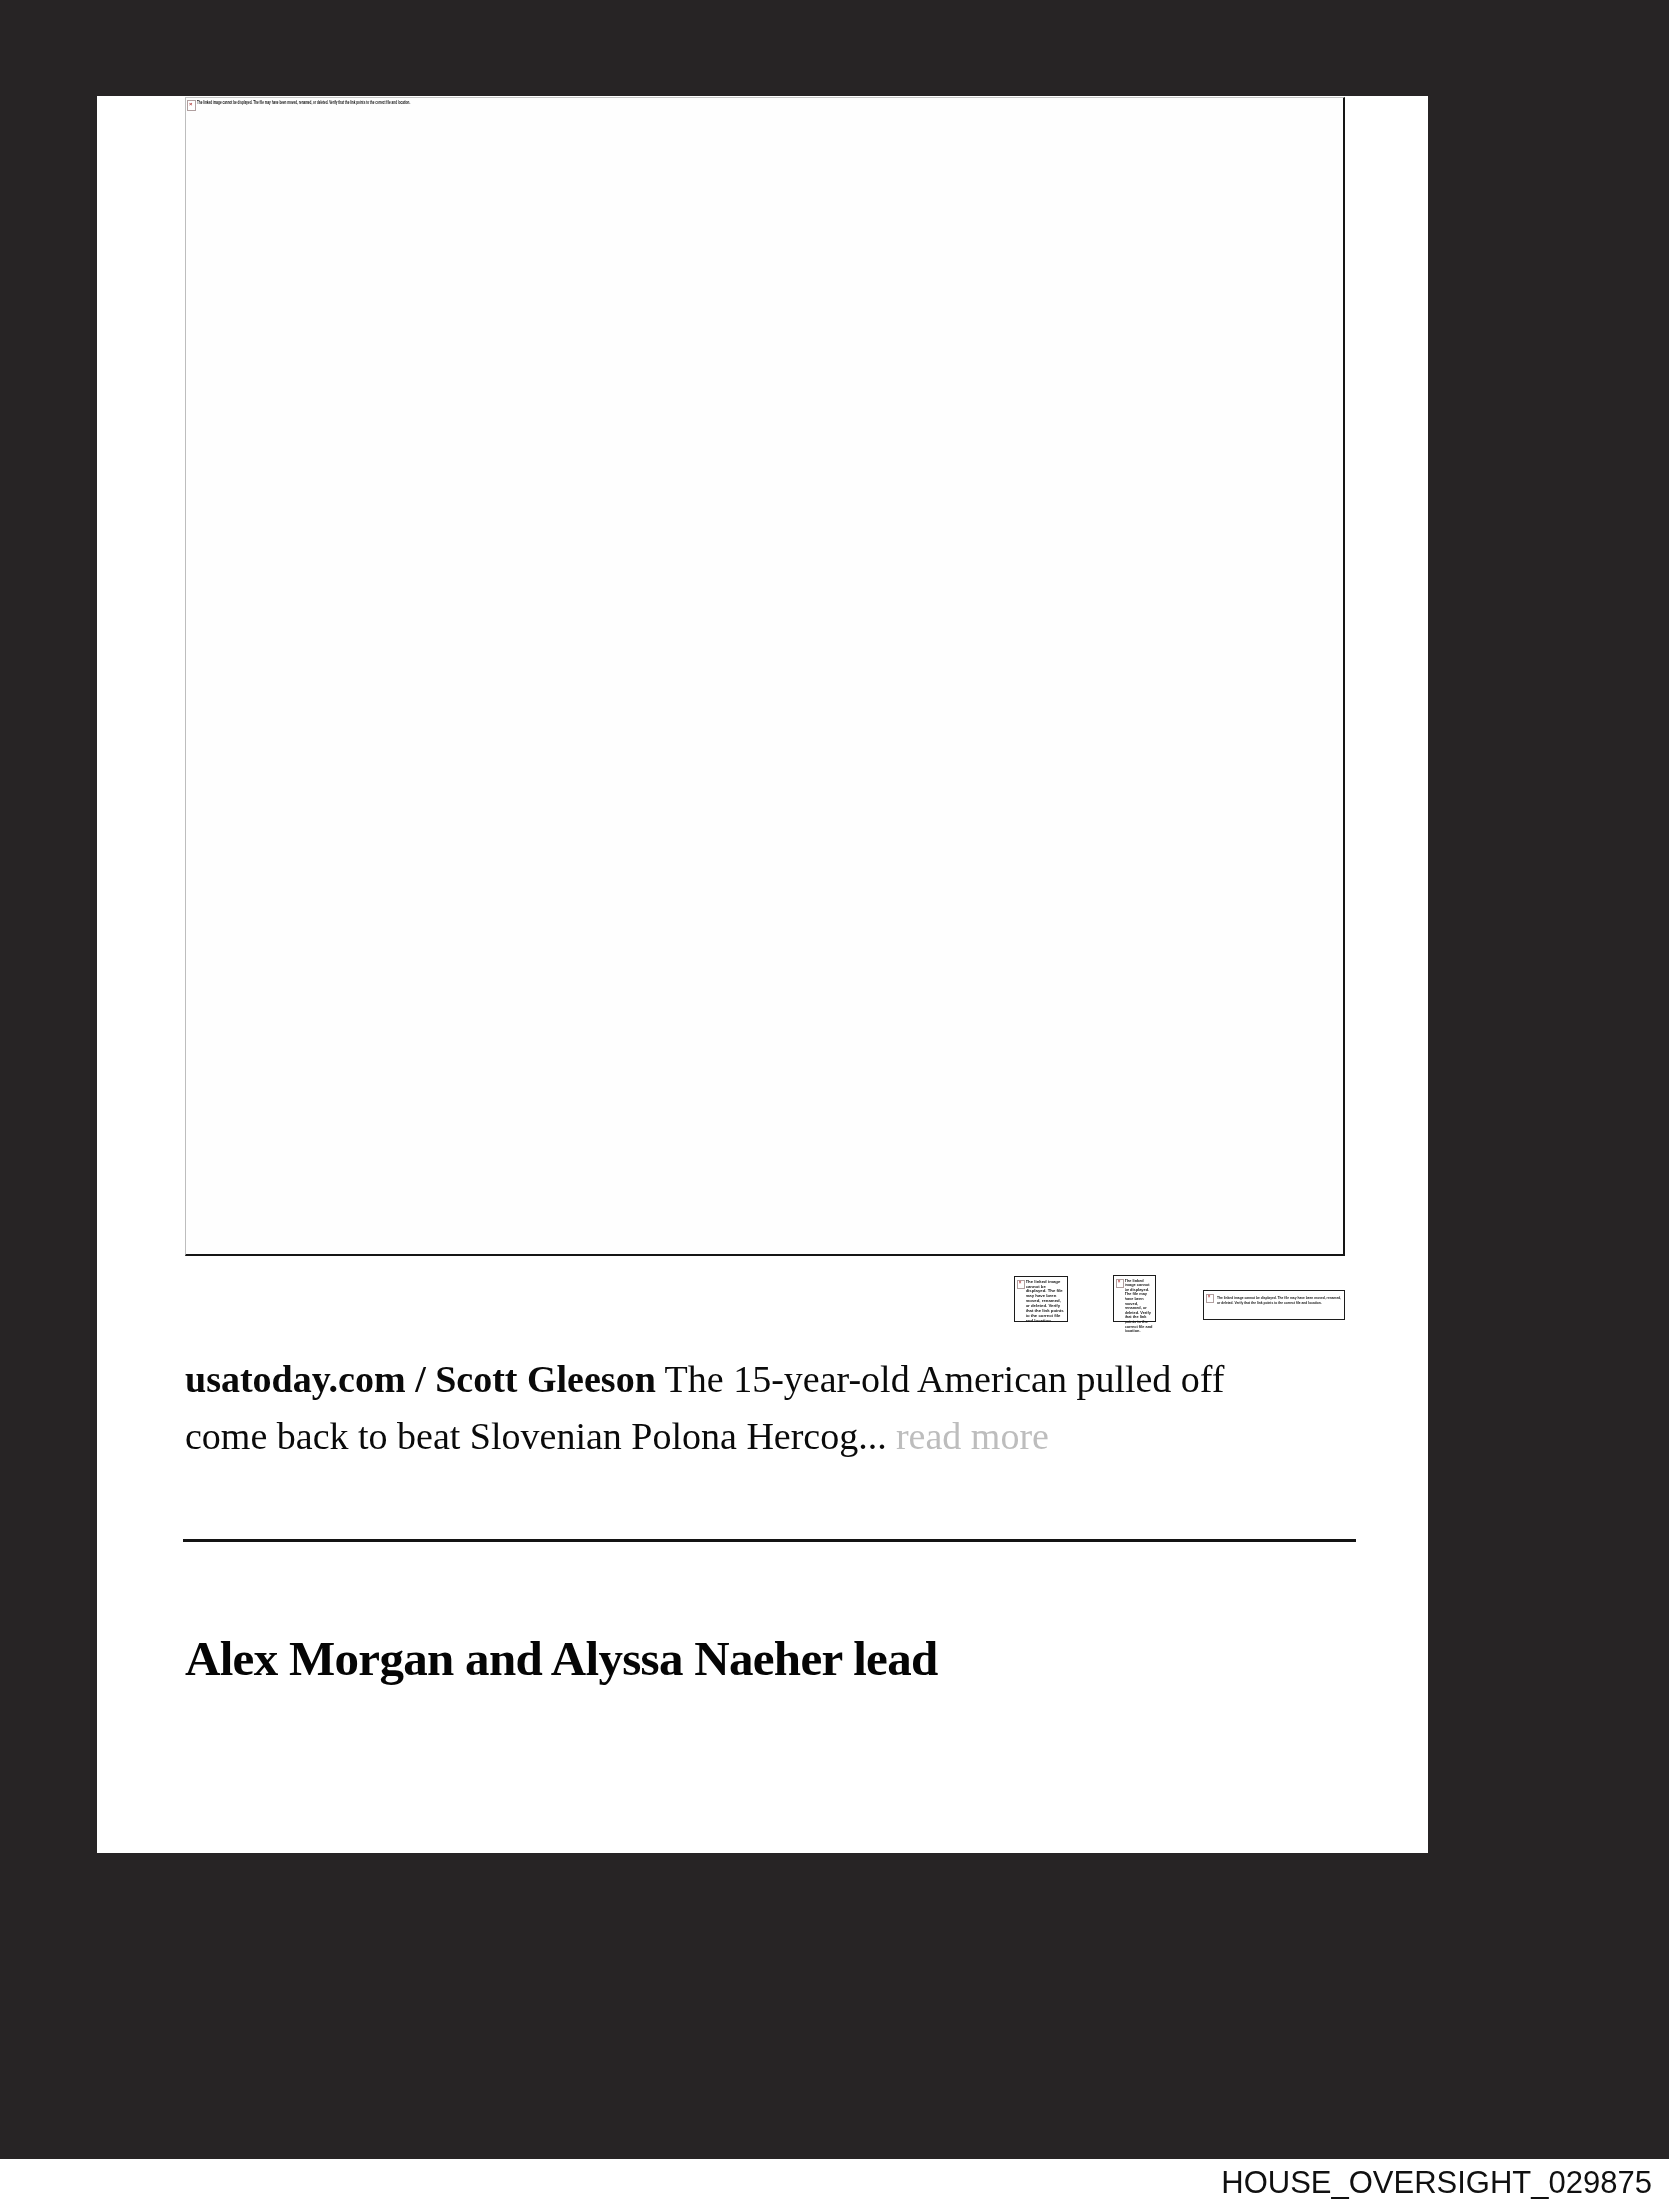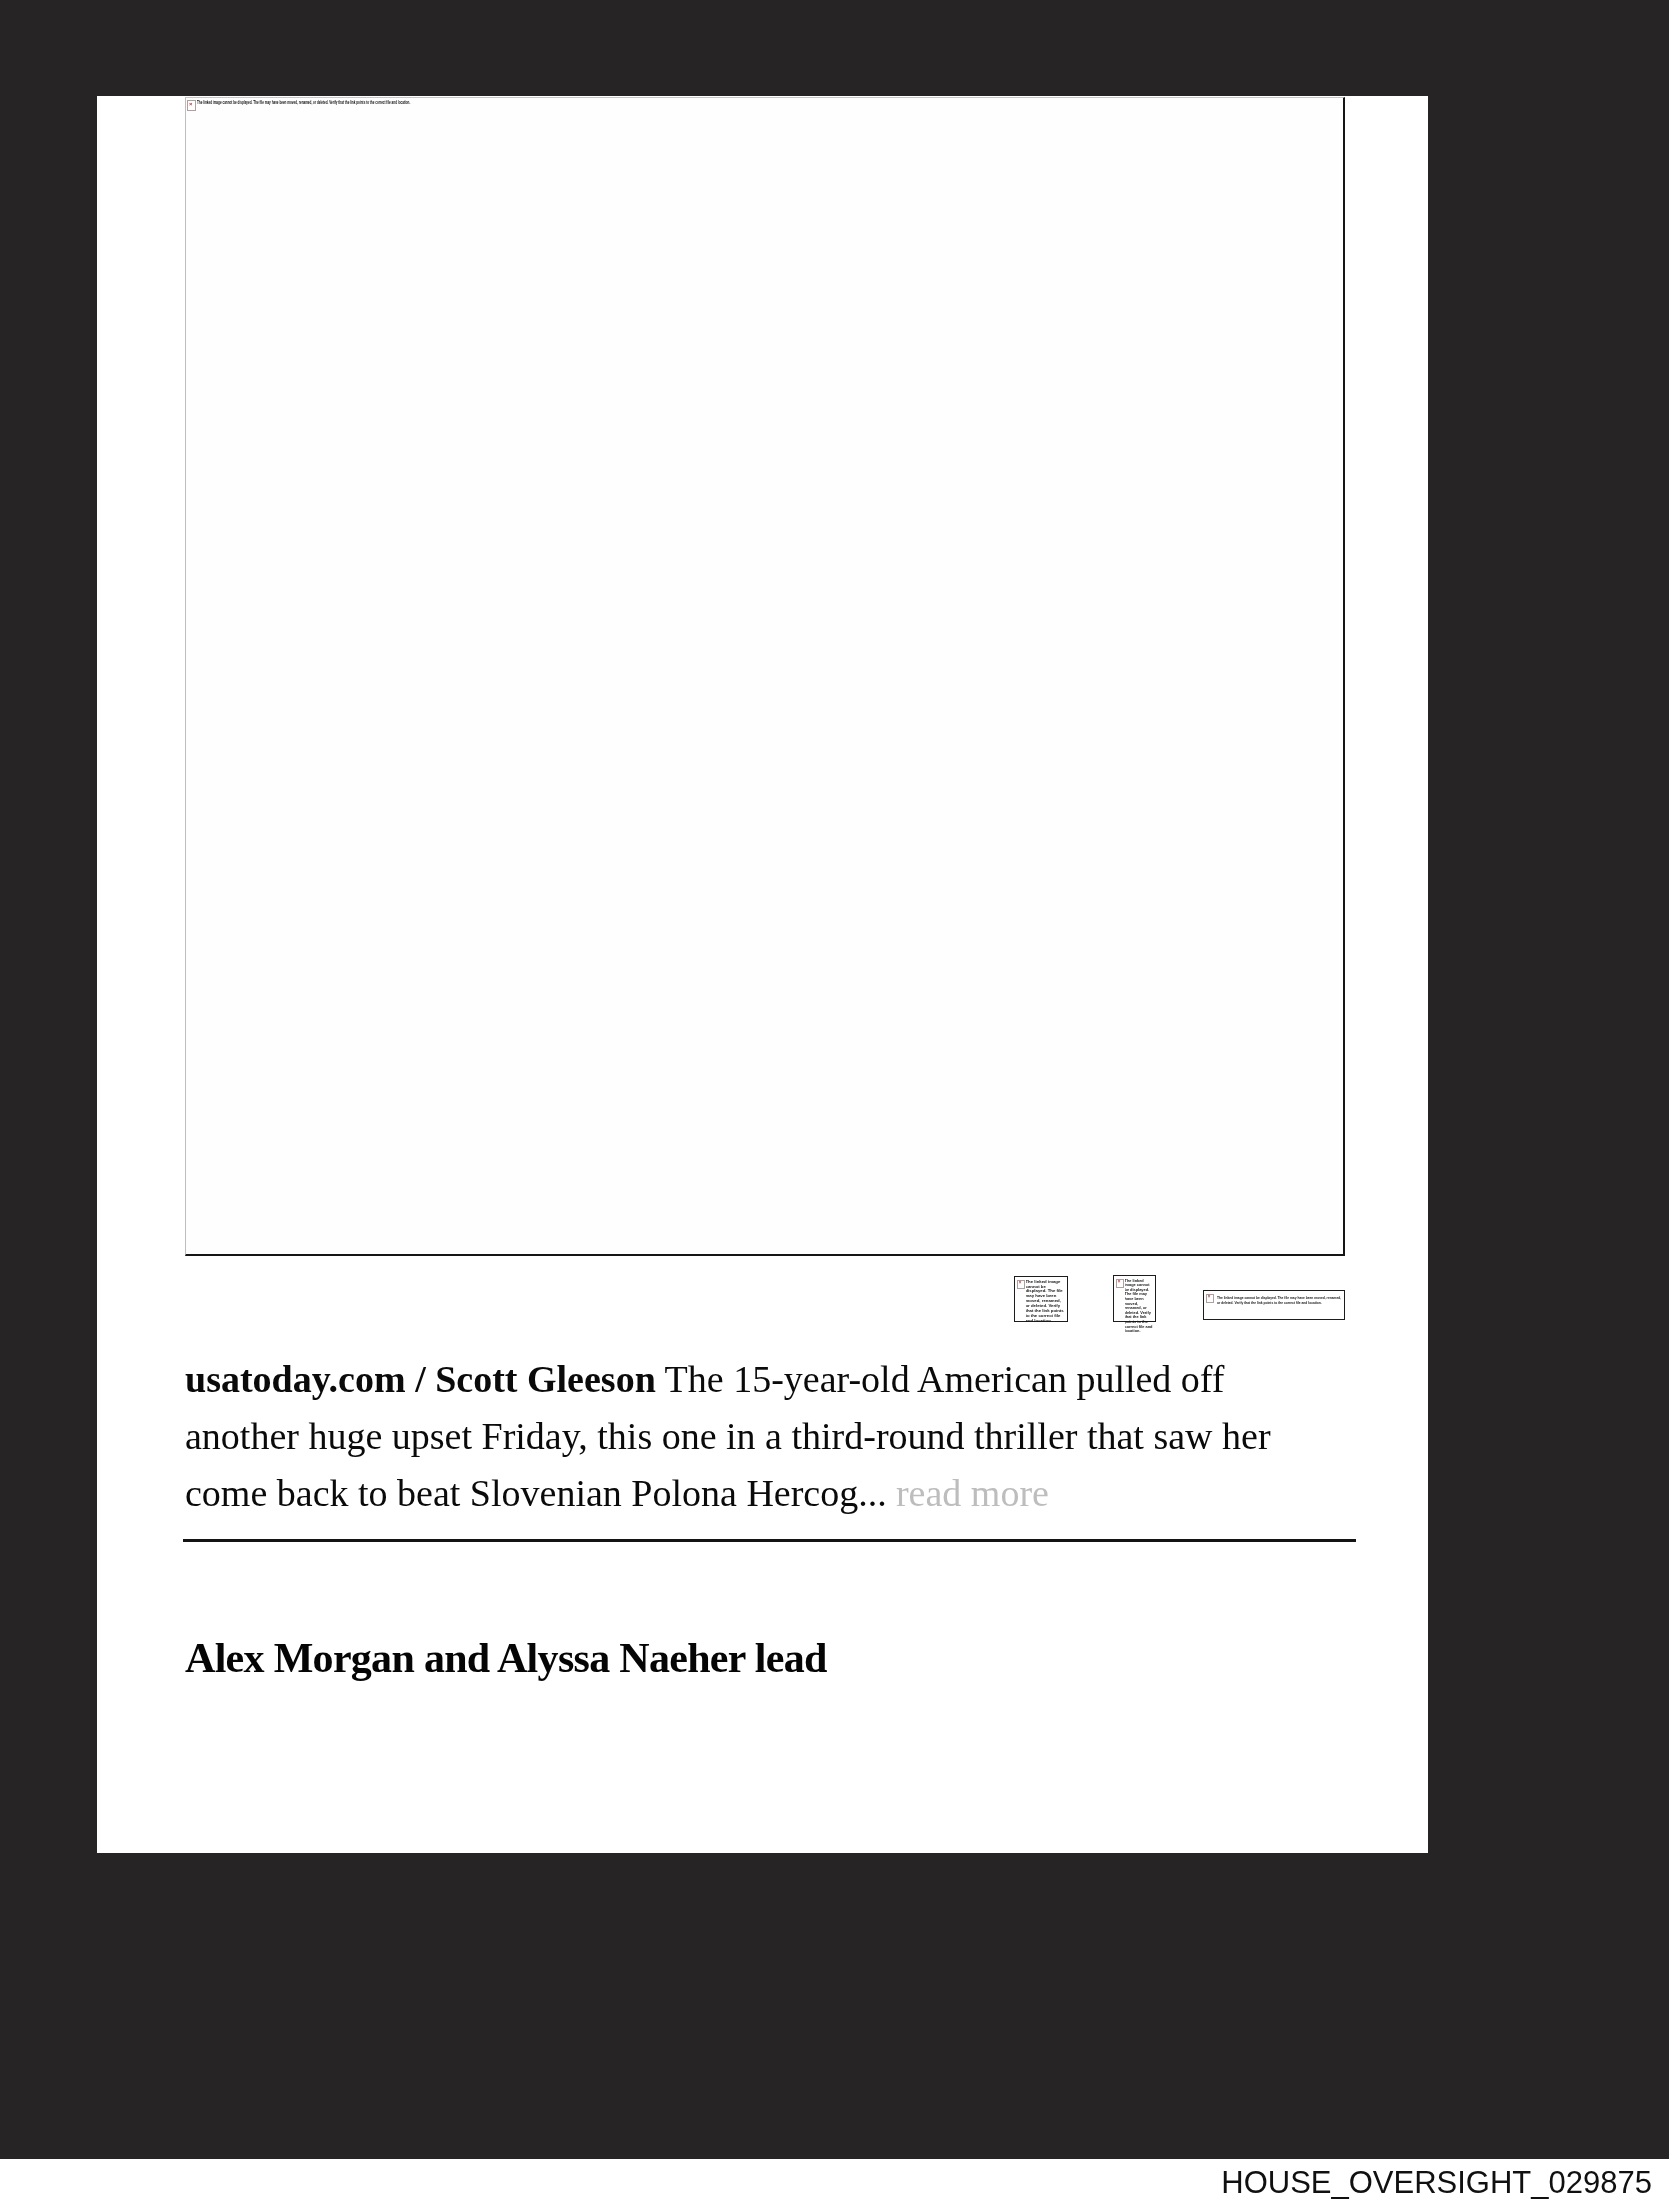--- a/index.html
+++ b/index.html
@@ -109,21 +109,21 @@
     height: 2.6px;
     background: #141414;
   }
   
   .headline {
     position: absolute;
     left: 88px;
     top: 1529px;
     width: 1204px;
     font-weight: 700;
-    font-size: 42px;
+    font-size: 49px;
     line-height: 67px;
     letter-spacing: -0.7px;
     color: #050505;
   }
   
   .stamp-bar {
     position: absolute;
     left: 0;
     top: 2159px;
     width: 1669px;
@@ -165,23 +165,20 @@
     <div class="ph ph3">
       <span class="bii small"></span>
       <span class="ph-text">The linked image cannot be displayed. The file may have been moved, renamed, or deleted. Verify that the link points to the correct file and location.</span>
     </div>
 
     <div class="snippet">
       <div>
         <span class="b">usatoday.com / Scott Gleeson</span><span> The 15-year-old American pulled off</span>
       </div>
       <div>
-        <span>another huge upset Friday, this one in a third-round thriller that saw her</span>
-      </div>
-      <div>
         <span>come back to beat Slovenian Polona Hercog...</span><span class="rm">read more</span>
       </div>
     </div>
 
     <div class="rule"></div>
 
     <div class="headline">
       <div>Alex Morgan and Alyssa Naeher lead</div>
     </div>
 

